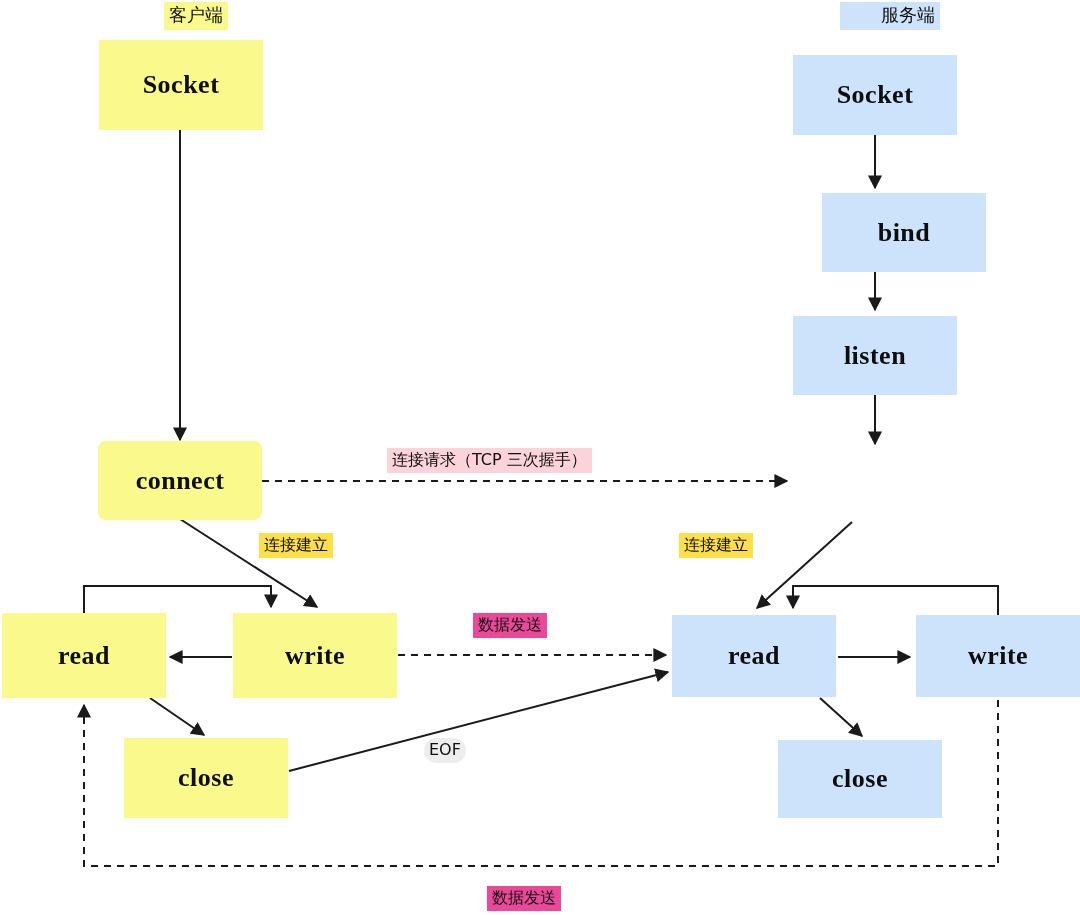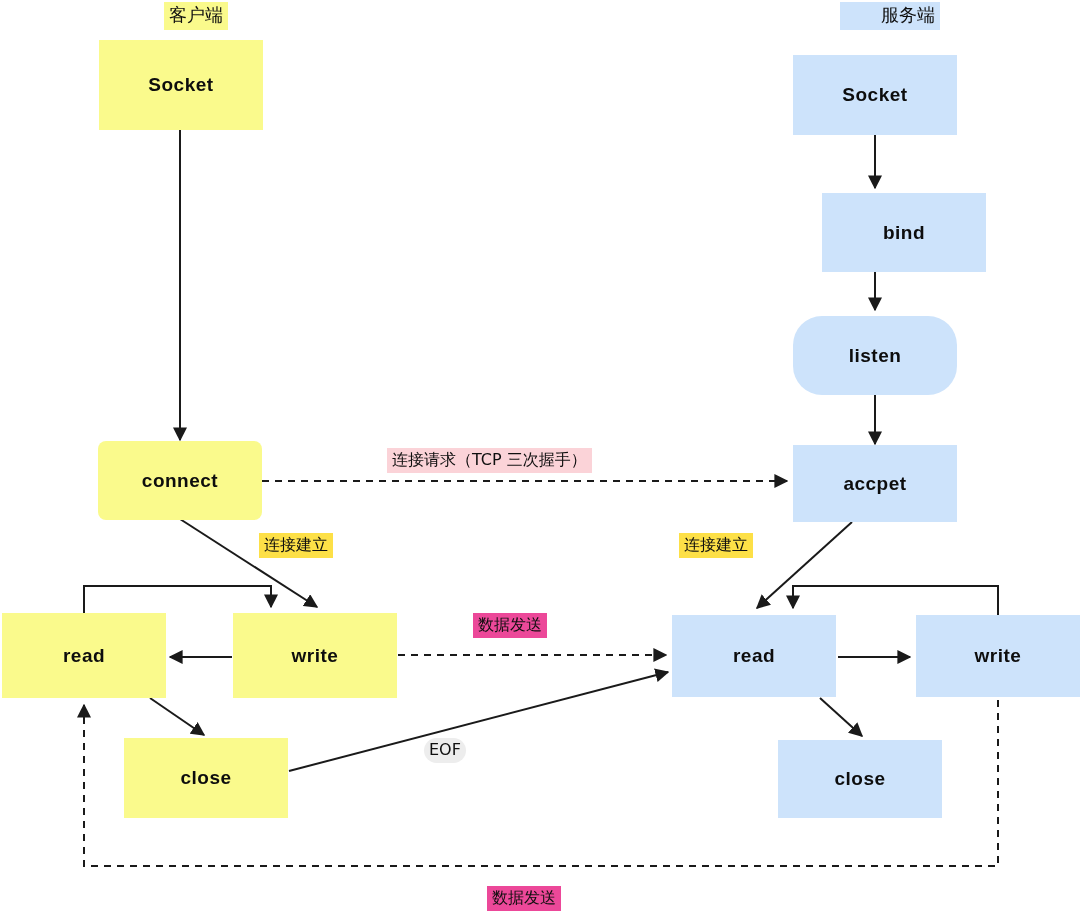--- a/index.html
+++ b/index.html
@@ -22,23 +22,23 @@
     top: 0;
     width: 1080px;
     height: 915px;
     pointer-events: none;
   }
   .node {
     position: absolute;
     display: flex;
     align-items: center;
     justify-content: center;
-    font-family: Liberation Sans, sans-serif;
+    font-family: Liberation Serif, serif;
     font-weight: bold;
-    font-size: 19px;
+    font-size: 26px;
     color: #0d0d0d;
     letter-spacing: 0.5px;
     box-sizing: border-box;
     z-index: 2;
   }
   .node.yellow { background: #fafa8c; }
   .node.blue   { background: #cde3fb; }
 
   .tag {
     position: absolute;
@@ -120,23 +120,22 @@
   <div class="node yellow" style="left:2px;   top:613px; width:164px; height:85px;">read</div>
 
   <div class="node yellow" style="left:233px; top:613px; width:164px; height:85px;">write</div>
 
   <div class="node yellow" style="left:124px; top:738px; width:164px; height:80px;">close</div>
 
   <div class="node blue" style="left:793px; top:55px;  width:164px; height:80px;">Socket</div>
 
   <div class="node blue" style="left:822px; top:193px; width:164px; height:79px;">bind</div>
 
-  <div class="node blue" style="left:793px; top:316px; width:164px; height:79px;border-radius:29px;">listen</div>
+  <div class="node blue" style="left:793px; top:316px; width:164px; height:79px;">listen</div>
 
-  <div class="node blue" style="left:793px; top:445px; width:164px; height:77px;">accpet</div>
 
   <div class="node blue" style="left:672px; top:615px; width:164px; height:82px;">read</div>
 
   <div class="node blue" style="left:916px; top:615px; width:164px; height:82px;">write</div>
 
   <div class="node blue" style="left:778px; top:740px; width:164px; height:78px;">close</div>
 
   <div class="tag pink" style="left:387px; top:448px;">连接请求（TCP 三次握手）</div>
 
   <div class="tag green" style="left:259px; top:533px;">连接建立</div>

